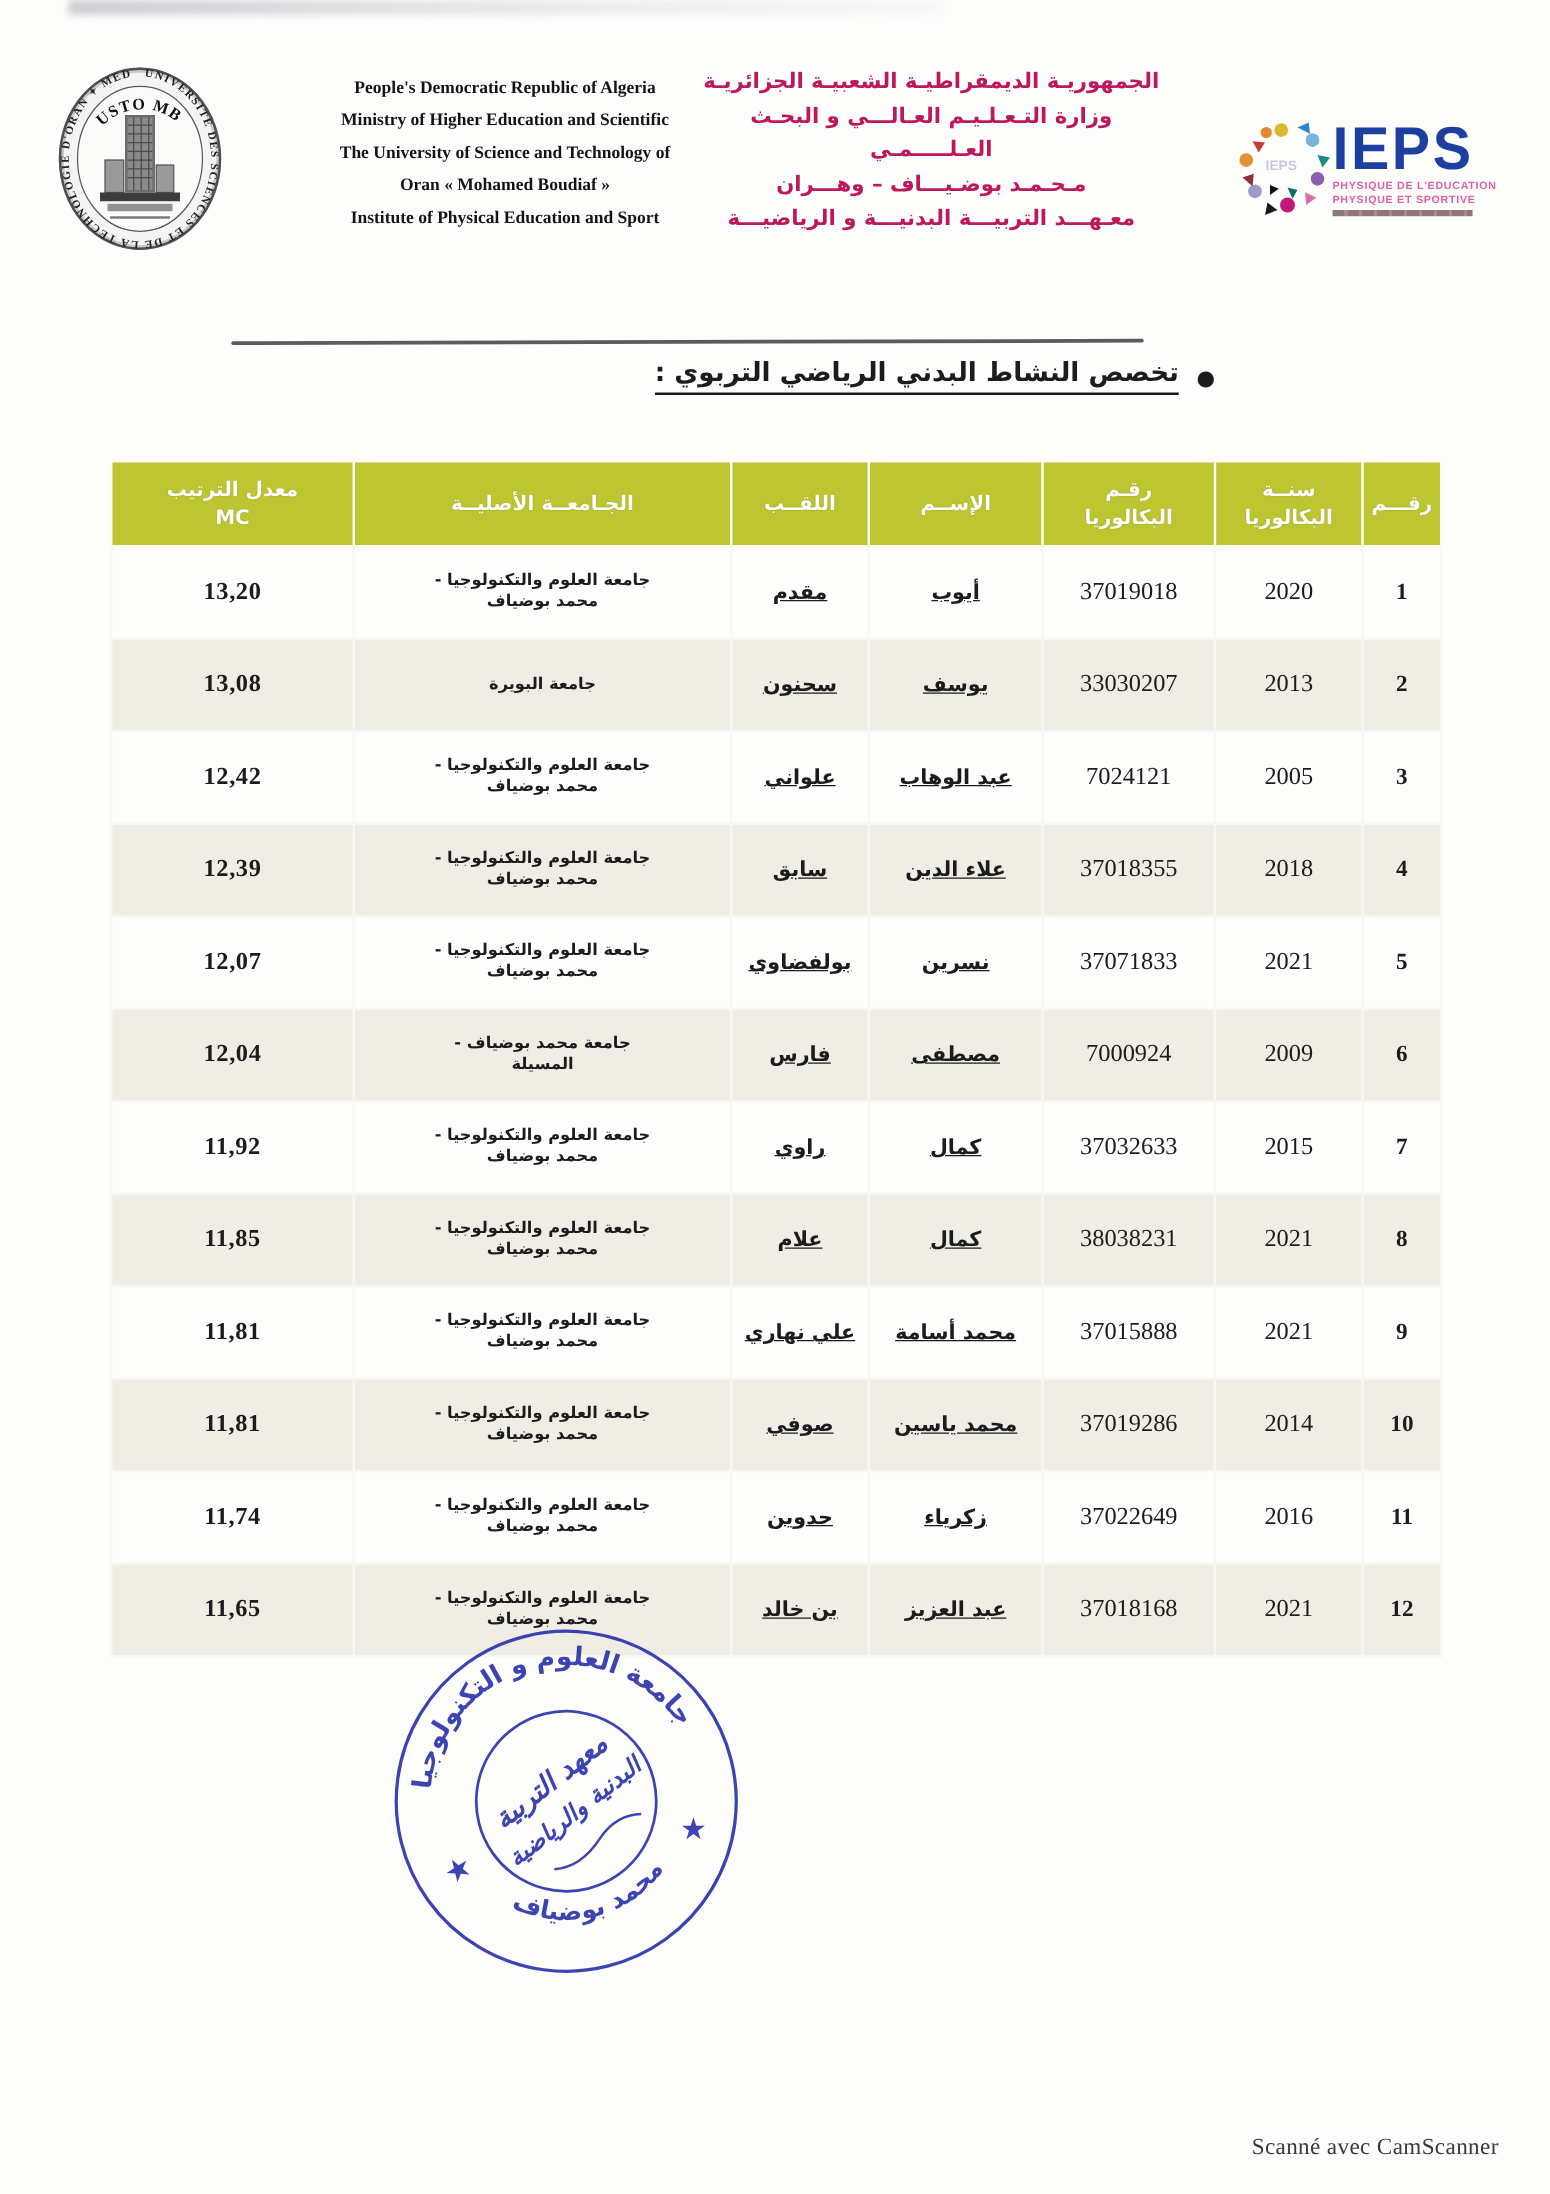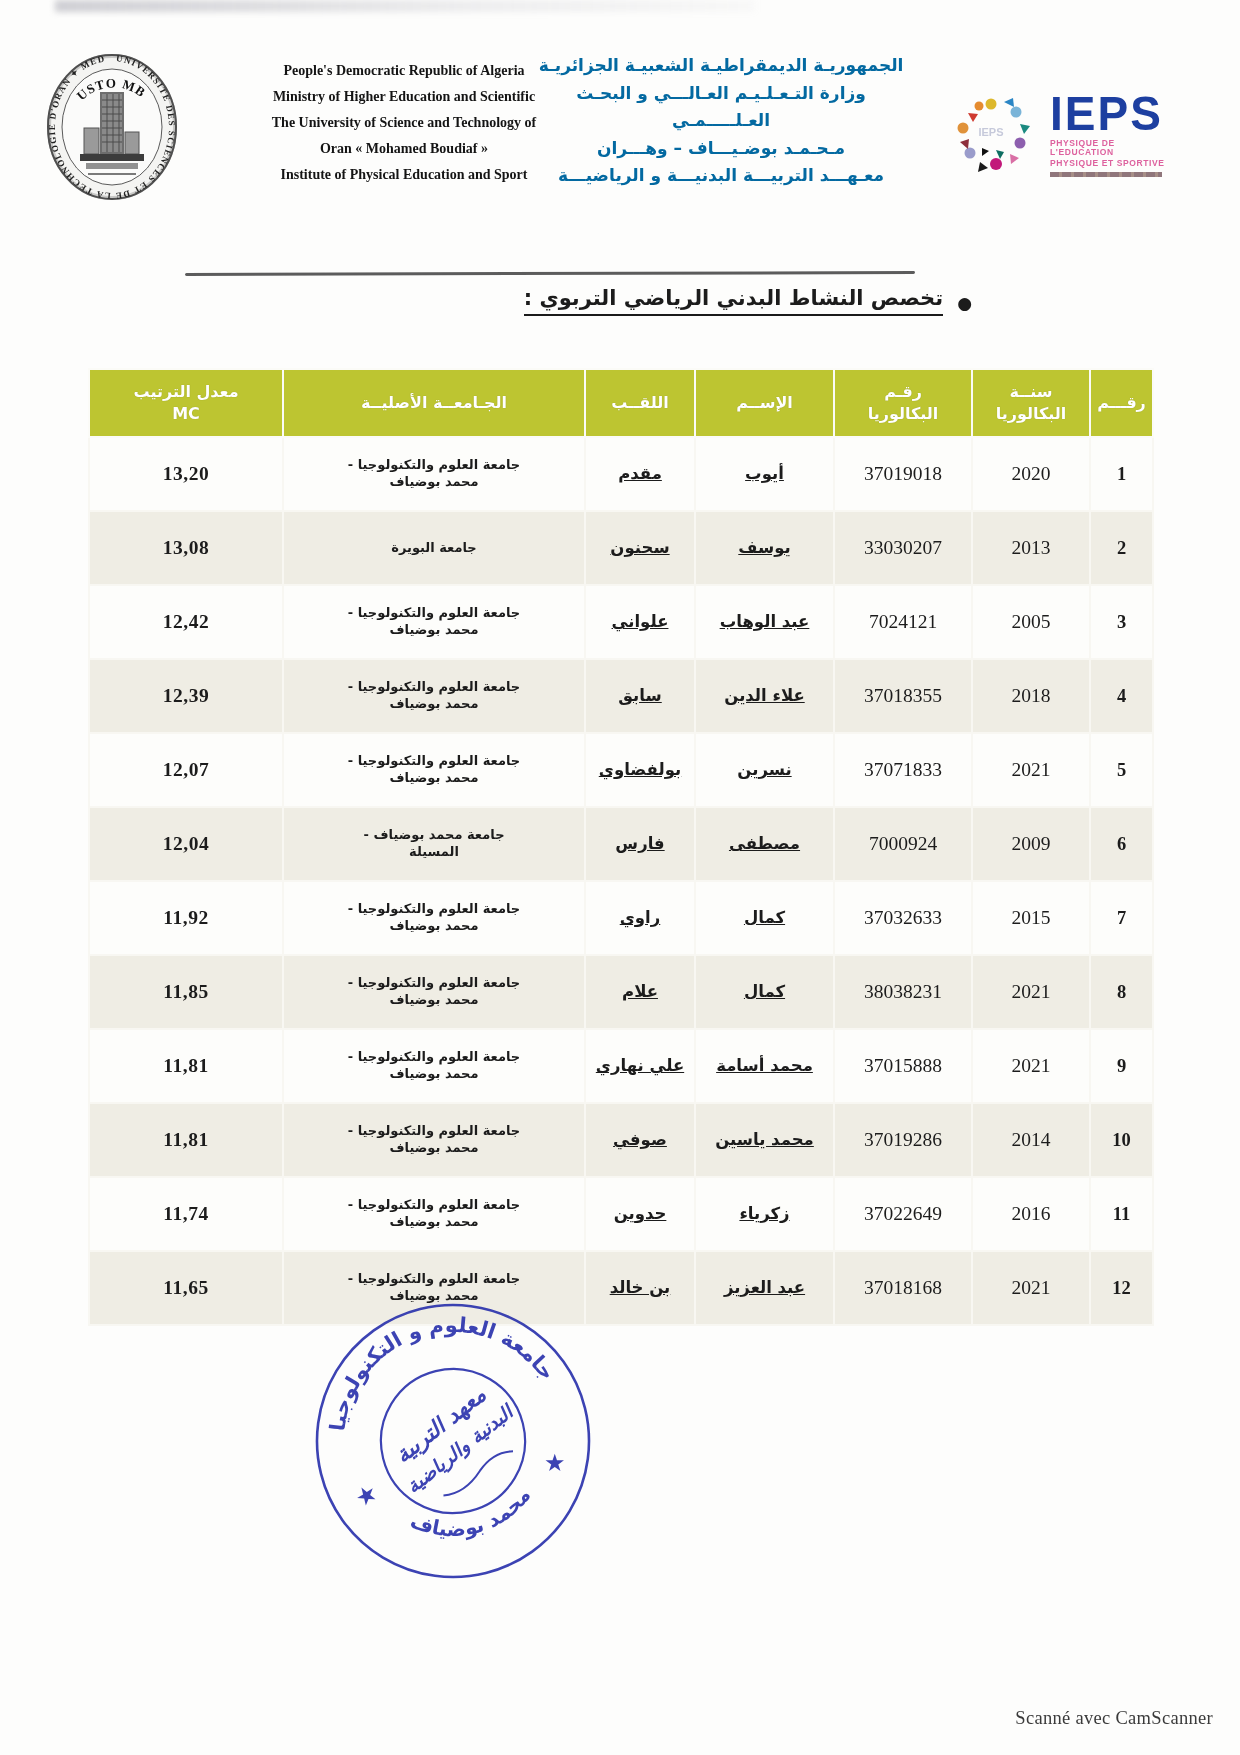--- a/index.html
+++ b/index.html
@@ -8,23 +8,23 @@
     background:#fdfdfc;font-family:"DejaVu Sans",sans-serif;color:#1c1c1c;
   }
   
   .top-smudge{position:absolute;left:55px;top:0;width:700px;height:12px;
     background:linear-gradient(90deg,rgba(120,120,135,.35),rgba(150,150,165,.15) 60%,rgba(160,160,170,.05));
     filter:blur(3px);}
   
   .seal{position:absolute;left:44px;top:50px;width:136px;height:154px;}
   .en-block{position:absolute;left:178px;top:58px;width:452px;text-align:center;
     font-family:"Liberation Serif",serif;font-weight:bold;font-size:14px;line-height:26px;color:#141414;}
-  .ar-block{position:absolute;left:528px;top:52px;width:386px;direction:rtl;text-align:center;
-    font-weight:bold;font-size:17px;line-height:27.5px;color:#0369a1;}
-  .ieps{position:absolute;left:950px;top:86px;width:215px;height:95px;display:flex;align-items:center;gap:18px;}
+  .ar-block{position:absolute;left:552px;top:52px;width:386px;direction:rtl;text-align:center;
+    font-weight:bold;font-size:17px;line-height:27.5px;color:#be185d;}
+  .ieps{position:absolute;left:984px;top:86px;width:215px;height:95px;display:flex;align-items:center;gap:0;}
   .ieps-dots{width:82px;height:95px;flex:0 0 auto;}
   .ieps-txt{display:flex;flex-direction:column;line-height:1;}
   .ieps-acronym{font-family:"Liberation Sans",sans-serif;font-weight:bold;font-size:46px;
     color:#1d3fa0;letter-spacing:2px;transform:scaleY(1.05);}
   .ieps-sub{font-family:"Liberation Sans",sans-serif;font-size:8.5px;font-weight:bold;
     color:#d8468e;letter-spacing:.6px;margin-top:3px;opacity:.85;}
   .ieps-bar{margin-top:4px;width:112px;height:5px;opacity:.75;
     background:repeating-linear-gradient(90deg,#6b4950 0 9px,#8a6a60 9px 12px);}
   
   .rule{position:absolute;left:185px;top:272px;width:730px;height:3px;background:#3f3f3f;
@@ -46,21 +46,21 @@
   table.results tbody tr:nth-child(even) td{background:#efede4;}
   td.col-mc{font-family:"Liberation Serif",serif;font-weight:bold;font-size:19.5px;letter-spacing:.5px;}
   td.col-university{font-weight:bold;font-size:13px;}
   td.col-last_name,td.col-first_name{font-weight:bold;font-size:16.5px;text-decoration:underline;}
   td.col-bac_number,td.col-bac_year{font-family:"Liberation Serif",serif;font-size:19.5px;}
   td.col-rank{font-family:"Liberation Serif",serif;font-weight:bold;font-size:18.5px;}
   
   .stamp{position:absolute;left:308px;top:1296px;width:290px;height:290px;
     transform:rotate(-14deg);opacity:.92;}
   
-  .scan-credit{position:absolute;right:27px;top:1708px;font-family:"Liberation Serif",serif;
+  .scan-credit{position:absolute;right:41px;top:1708px;font-family:"Liberation Serif",serif;
     font-size:18.5px;color:#3a3a3a;letter-spacing:.3px;}
 </style>
 </head>
 <body>
 
 <div class="top-smudge"></div>
 
 <svg class="seal" viewBox="0 0 136 154">
   <ellipse cx="68" cy="77" rx="64" ry="72" fill="#f4f4f2" stroke="#3a3a3a" stroke-width="2"></ellipse>
   <ellipse cx="68" cy="77" rx="63" ry="71" fill="none" stroke="#777" stroke-width="4" opacity=".35"></ellipse>

